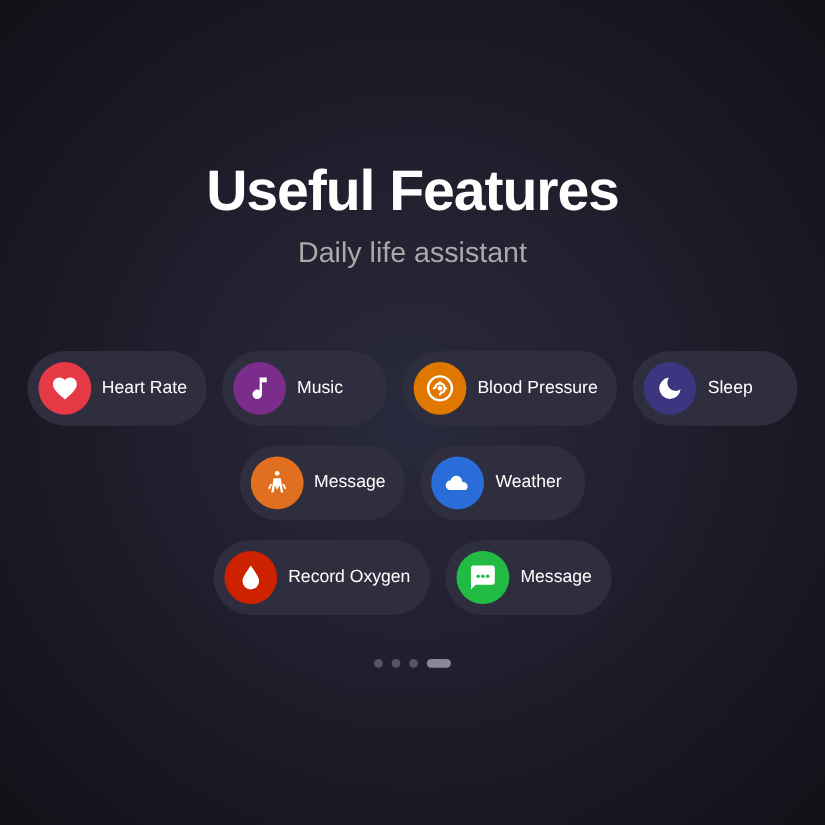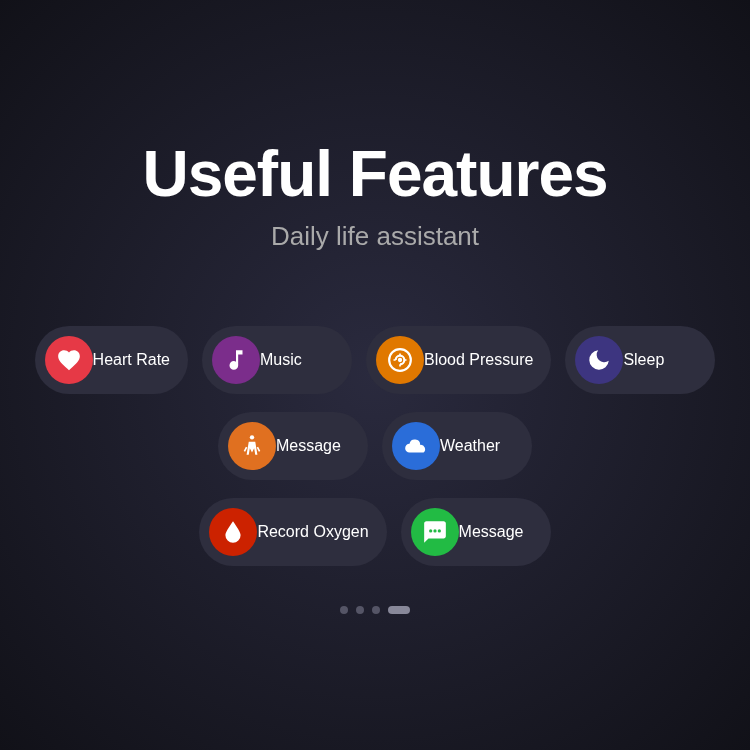--- a/index.html
+++ b/index.html
@@ -10,21 +10,21 @@
       background: radial-gradient(ellipse at center, #2a2a3e 0%, #111118 100%);
       display: flex;
       flex-direction: column;
       align-items: center;
       justify-content: center;
       font-family: -apple-system, BlinkMacSystemFont, 'Segoe UI', sans-serif;
       overflow: hidden;
     }
 
     .main-title {
-      font-size: 64px;
+      font-size: 52px;
       font-weight: 800;
       color: #ffffff;
       margin-bottom: 10px;
       letter-spacing: -1px;
     }
 
     .sub-title {
       font-size: 26px;
       color: #aaaaaa;
       margin-bottom: 74px;
@@ -41,20 +41,21 @@
     .features-row {
       display: flex;
       flex-direction: row;
       gap: 14px;
       justify-content: center;
     }
 
     .feature-pill {
       display: flex;
       align-items: center;
+      gap: 10px;
       background: #2e2e3e;
       border-radius: 50px;
       padding: 10px 18px 10px 10px;
       cursor: pointer;
       transition: background 0.2s;
       min-width: 150px;
     }
 
     .icon-circle {
       width: 48px;

